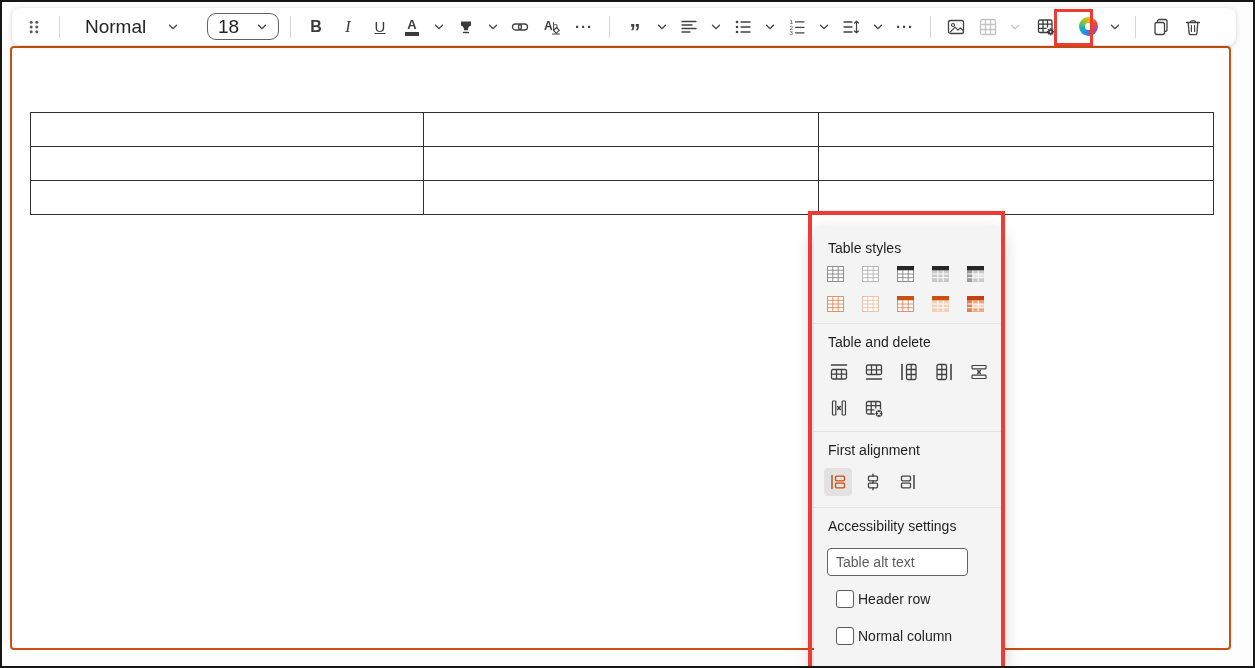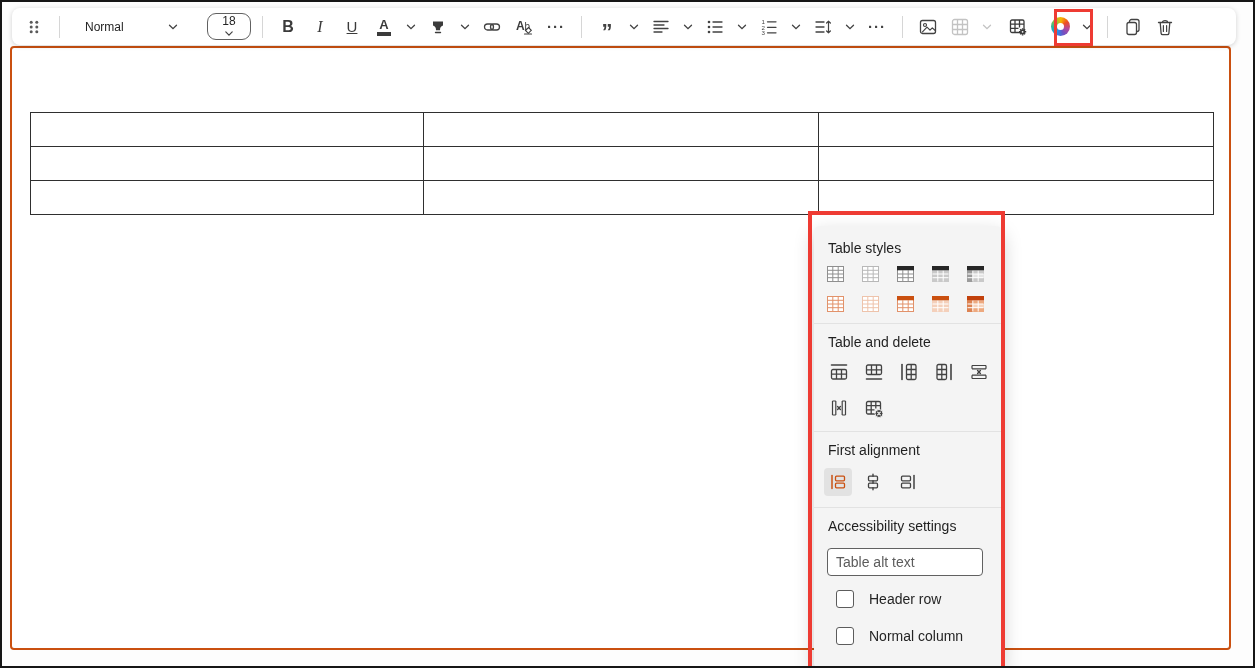--- a/index.html
+++ b/index.html
@@ -16,25 +16,25 @@
     background:#fff; border-radius:8px; box-shadow:0 1px 5px rgba(0,0,0,.18);
     display:flex; align-items:center; padding:0 8px; gap:4px; z-index:5;
   }
   .tb-btn {
     display:flex; align-items:center; justify-content:center;
     height:28px; min-width:28px; border-radius:4px; border:none; background:transparent;
     color:#3b3b3b; cursor:pointer; padding:0 2px;
   }
   .tb-chev { min-width:18px; }
   .tb-div { width:1px; height:22px; background:#d6d6d6; margin:0 7px; flex:none; }
-  .tb-text { font-size:12px; color:#242424; }
+  .tb-text { font-size:19px; color:#242424; }
   #para-style { width:118px; justify-content:space-between; padding:0 12px; margin-left:2px; }
   #font-size-box {
-    width:44px; height:27px; border:1px solid #616161; border-radius:9px;
-    display:flex; align-items:center; justify-content:space-between; padding:0 10px; margin-left:12px;flex-direction:column;
+    width:72px; height:27px; border:1px solid #616161; border-radius:9px;
+    display:flex; align-items:center; justify-content:space-between; padding:0 10px; margin-left:12px;
   }
   .glyph-b { font-weight:bold; font-size:16px; }
   .glyph-i { font-style:italic; font-family:"Liberation Serif", serif; font-size:16px; }
   .glyph-u { text-decoration:underline; font-size:15px; }
   .fontcolor { display:flex; flex-direction:column; align-items:center; line-height:1; }
   .fontcolor .a { font-size:13px; font-weight:bold; color:#3b3b3b; }
   .fontcolor .bar { width:14px; height:4px; background:#3b3b3b; margin-top:1px; }
   .quote-glyph { font-size:22px; font-weight:bold; line-height:10px; padding-top:10px; color:#424242; }
   .dots-glyph { font-size:15px; letter-spacing:1px; color:#424242; font-weight:bold; }
   .disabled svg * { stroke:#c3c3c3 !important; }
@@ -64,26 +64,26 @@
   .icon-row { display:flex; gap:18px; margin-bottom:14px; }
   .style-swatch { width:17px; height:16px; display:block; cursor:pointer; }
   .id-row { display:flex; gap:11px; margin-bottom:12px; }
   .id-btn { width:24px; height:24px; display:flex; align-items:center; justify-content:center;
     background:transparent; border:none; cursor:pointer; padding:0; }
   .align-row { display:flex; gap:7px; margin-bottom:2px; }
   .align-btn { width:28px; height:28px; display:flex; align-items:center; justify-content:center;
     border:none; background:transparent; border-radius:4px; cursor:pointer; padding:0; }
   .align-btn.selected { background:#e2e2e2; }
   #alt-text-input {
-    width:156px; height:28px; border:1px solid #616161; border-radius:4px;
+    width:141px; height:28px; border:1px solid #616161; border-radius:4px;
     font-family:"Liberation Sans", sans-serif; font-size:14px; color:#242424; padding:0 8px;
     background:#fff; outline:none; margin:4px 0 14px 0;
   }
   #alt-text-input::placeholder { color:#5c5c5c; }
-  .chk-row { display:flex; align-items:center; gap:15px; margin:0 0 19px 9px; }
+  .chk-row { display:flex; align-items:center; gap:4px; margin:0 0 19px 9px; }
   .chk-box { width:18px; height:18px; border:1px solid #5c5c5c; border-radius:3px; background:#fff; flex:none; cursor:pointer; }
   .chk-label { font-size:14px; color:#242424; }
 
   
   .annot { position:absolute; border-style:solid; border-color:#ee3b33; pointer-events:none; z-index:20; }
   #annot-toolbar { left:1052px; top:7px; width:39px; height:37px; border-width:3px; }
   #annot-panel { left:806px; top:209px; width:197px; height:470px; border-width:4px; }
 
   svg { display:block; }
 </style>

